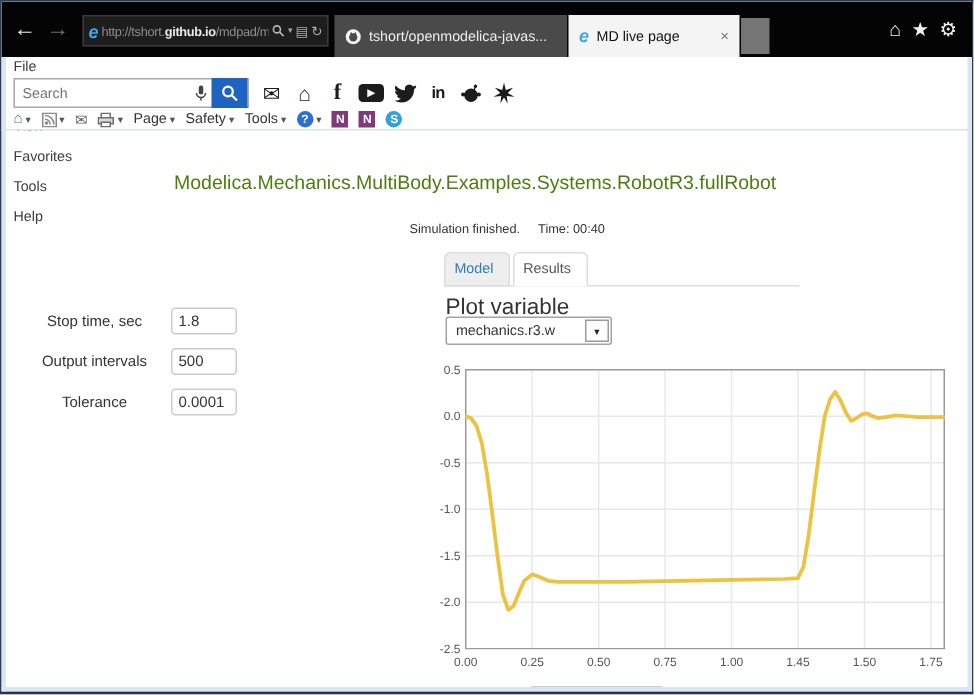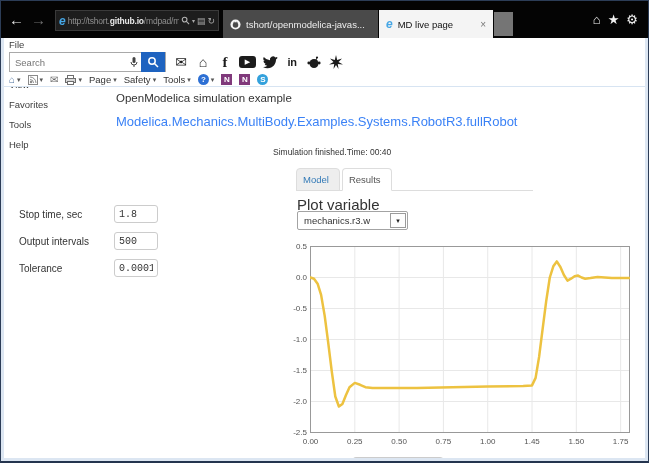--- a/index.html
+++ b/index.html
@@ -56,33 +56,33 @@
   .badge-n { width:11px; height:11px; background:#80397b; color:#fff; font-size:8px; font-weight:bold;
              display:flex; align-items:center; justify-content:center; }
   .badge-q { width:11px; height:11px; background:#2c6fd4; color:#fff; font-size:8px; font-weight:bold;
              border-radius:50%; display:flex; align-items:center; justify-content:center; }
   .badge-s { width:11px; height:11px; background:#33a1dc; color:#fff; font-size:8px; font-weight:bold;
              border-radius:50%; display:flex; align-items:center; justify-content:center; }
 
   
   .content { position:absolute; left:4px; top:87px; width:641px; height:372px; background:#fff; overflow:hidden; }
   .pg-title { position:absolute; left:111px; top:4px; font-size:11.5px; color:#333; }
-  .pg-sub { position:absolute; left:111px; top:26px; font-size:13px; color:#3b82f6; }
-  .status { position:absolute; left:268px; top:59px; font-size:8.5px; color:#333; display:flex; }
+  .pg-sub { position:absolute; left:111px; top:26px; font-size:13px; color:#4d7c0f; }
+  .status { position:absolute; left:268px; top:59px; font-size:8.5px; color:#333; display:flex; gap:12px; }
   .tabs2 { position:absolute; left:291px; top:80px; width:237px; border-bottom:1px solid #ddd;
            display:flex; height:23px; }
   .tab2 { font-size:9.5px; padding:5px 10px 0 6px; height:23px; margin-bottom:-1px;
           border-radius:4px 4px 0 0; }
   .tab2.model { background:#eee; border:1px solid #ddd; color:#337ab7; }
   .tab2.results { background:#fff; border:1px solid #ddd; border-bottom-color:#fff; color:#555; margin-left:2px; }
   .formcol { position:absolute; left:14px; top:117px; }
   .frow { display:flex; align-items:center; margin-bottom:9px; height:18px; }
-  .frow label { width:88px; text-align:left; font-size:10px; color:#333; margin-right:7px; }
+  .frow label { width:88px; text-align:center; font-size:10px; color:#333; margin-right:7px; }
   .frow input { width:44px; height:18px; border:1px solid #ccc; border-radius:3px; font-size:10px;
-                padding:0 4px; color:#333; font-family:Liberation Mono, monospace; }
+                padding:0 4px; color:#333; font-family:Liberation Sans, sans-serif; }
   .plotvar-label { position:absolute; left:292px; top:108px; font-size:15px; color:#333; }
   .selectbox { position:absolute; left:292px; top:123px; width:111px; height:19px; border:1px solid #a3a3a3;
                border-radius:2px; background:#fff; display:flex; align-items:center; font-size:9.5px; color:#333; }
   .selectbox .val { flex:1; padding-left:6px; }
   .selectbox .arrow { width:16px; height:15px; margin-right:1px; border:1px solid #9a9a9a;
                       display:flex; align-items:center; justify-content:center; font-size:7px; color:#222; background:#fdfdfd; }
 
   
   .chart { position:absolute; left:277px; top:156px; width:352px; height:205px; }
   .plot-svg { position:absolute; left:28px; top:2px; }
@@ -221,21 +221,20 @@
     <span class="cmd">
         <span class="badge-q">?</span>
         <span class="caret">▾</span>
       </span>
     <span class="badge-n">N</span>
     <span class="badge-n">N</span>
     <span class="badge-s">S</span>
   </div>
 
   <div class="content">
-    <div class="pg-title">OpenModelica simulation example</div>
     <div class="pg-sub">Modelica.Mechanics.MultiBody.Examples.Systems.RobotR3.fullRobot</div>
 
     <div class="status">
       <span>Simulation finished.</span>
       <span>Time: 00:40</span>
     </div>
 
     <div class="tabs2">
       <span class="tab2 model">Model</span>
       <span class="tab2 results">Results</span>

